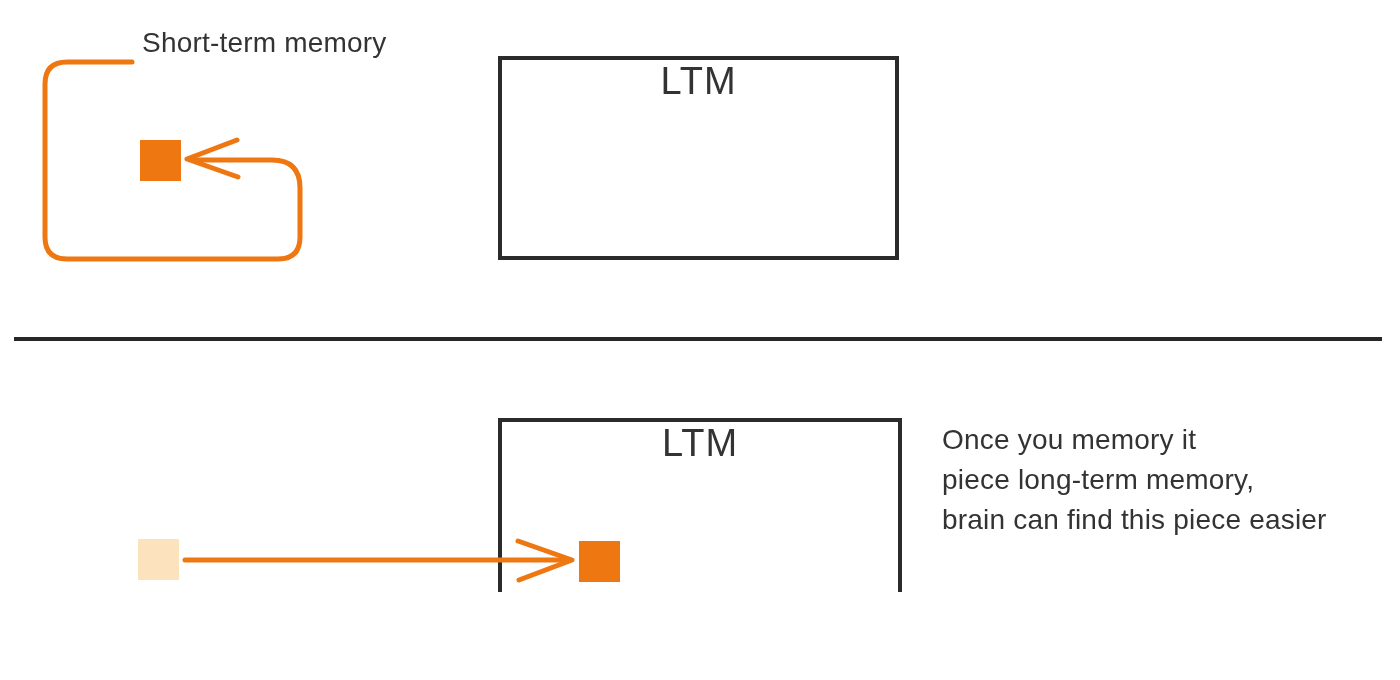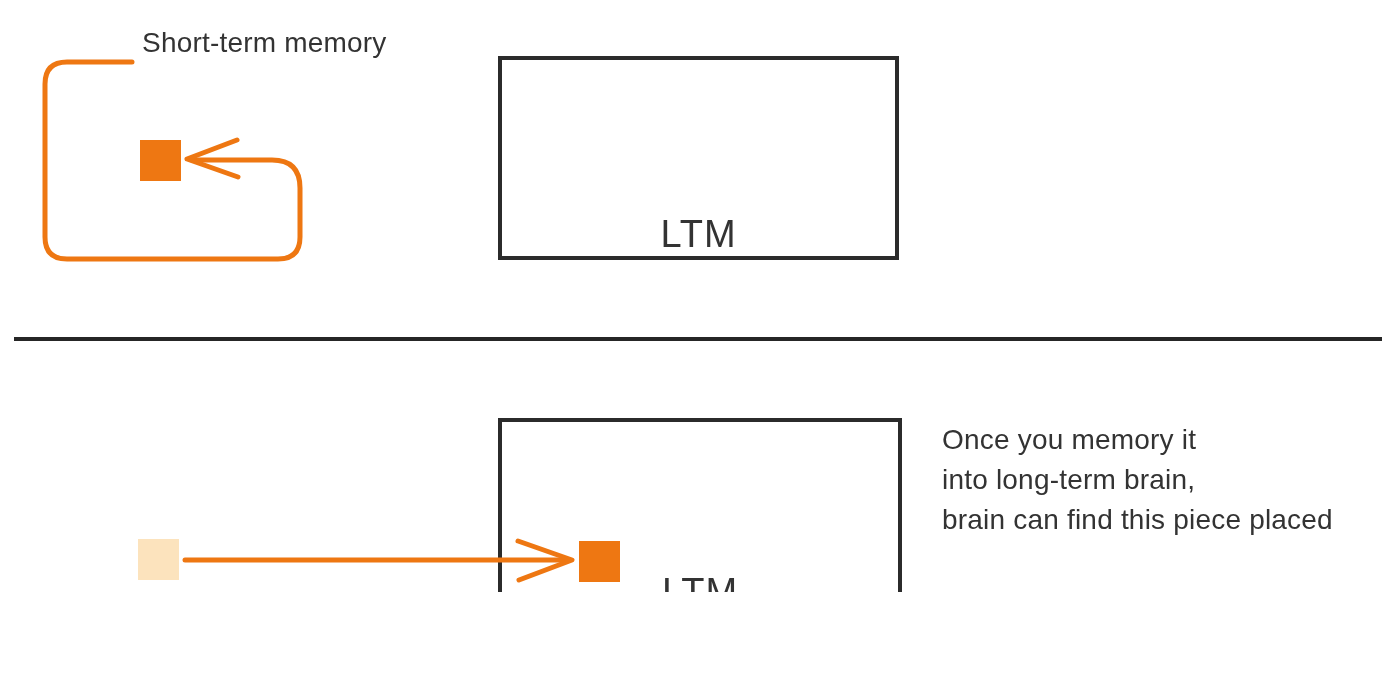--- a/index.html
+++ b/index.html
@@ -24,21 +24,21 @@
     white-space: nowrap;
   }
   .top-caption { left: 142px; top: 23px; }
   .bottom-caption { left: 942px; top: 420px; }
 
   .ltm-box {
     position: absolute;
     border: 4px solid #2B2B2B;
     background: transparent;
     display: flex;
-    align-items: flex-end;
+    align-items: flex-start;
     justify-content: center;
   }
   .top-box    { left: 498px; top: 56px;  width: 393px; height: 196px; }
   .bottom-box { left: 498px; top: 418px; width: 396px; height: 192px; }
 
   .ltm-label {
     color: #333333;
     font-size: 38px;
     letter-spacing: 1px;
   }
@@ -76,22 +76,22 @@
   </div>
 
   <div class="divider"></div>
 
   <div class="ltm-box bottom-box">
     <span class="ltm-label">LTM</span>
   </div>
 
   <div class="caption bottom-caption">
     <div>Once you memory it</div>
-    <div>into long-term brain,</div>
-    <div>brain can find this piece placed</div>
+    <div>piece long-term memory,</div>
+    <div>brain can find this piece easier</div>
   </div>
 
   <svg class="overlay" viewBox="0 0 1400 680" xmlns="http://www.w3.org/2000/svg">
 
     <path d="M 132 62 L 67 62 Q 45 62 45 84 L 45 237 Q 45 259 67 259 L 278 259 Q 300 259 300 237 L 300 188 Q 300 160 272 160 L 192 160" fill="none" stroke="#EE7712" stroke-width="5" stroke-linecap="round" stroke-linejoin="round"></path>
     <path d="M 237 140 L 187 159 L 238 177" fill="none" stroke="#EE7712" stroke-width="5" stroke-linecap="round" stroke-linejoin="round"></path>
 
     <rect x="140" y="140" width="41" height="41" fill="#EE7712"></rect>
 
     <rect x="138" y="539" width="41" height="41" fill="#FCE3BD"></rect>

